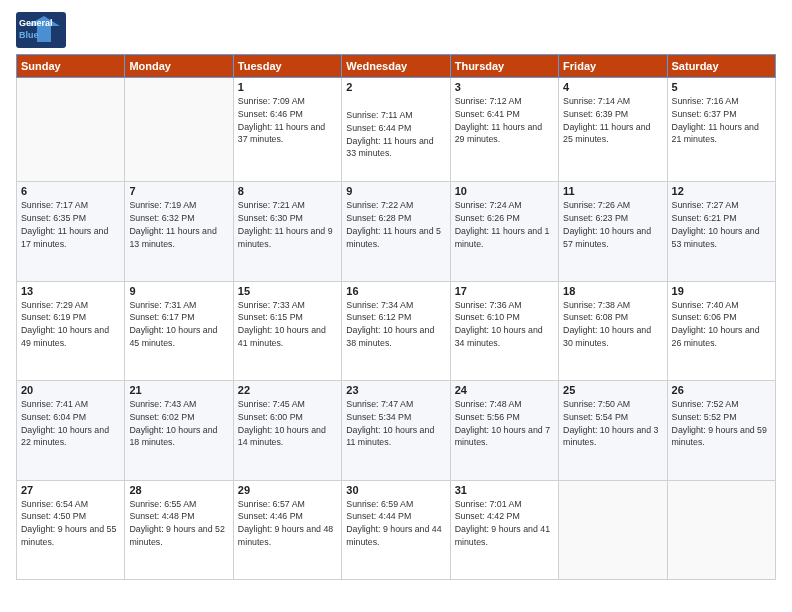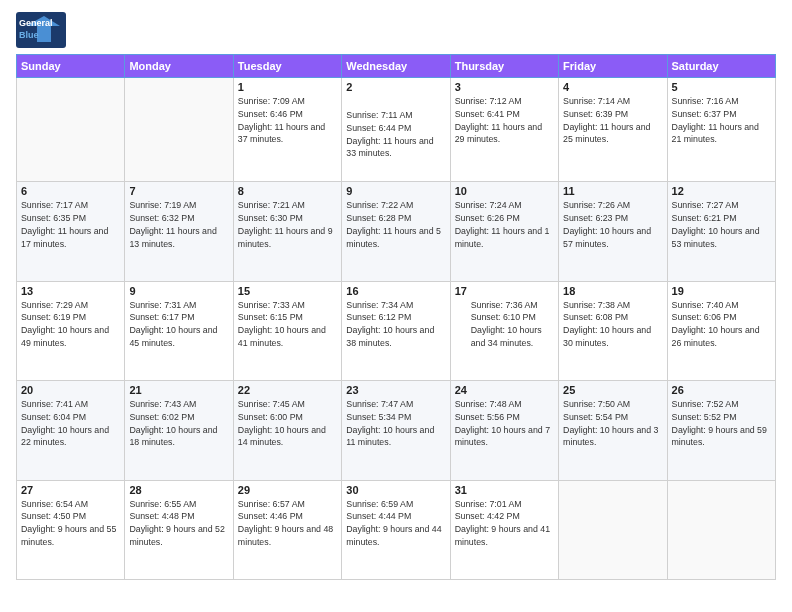--- a/index.html
+++ b/index.html
@@ -43,21 +43,21 @@
       margin-top: 2px;
     }
     .calendar {
       flex: 1;
       border: 1px solid #ccc;
       border-collapse: collapse;
       width: 100%;
       table-layout: fixed;
     }
     .calendar th {
-      background: #8b5cf6;
+      background: #c2410c;
       color: #fff;
       font-size: 11px;
       font-weight: bold;
       padding: 5px 4px;
       text-align: left;
       border: 1px solid #5a9ae0;
     }
     .calendar td {
       border: 1px solid #d0d0d0;
       vertical-align: top;
@@ -220,21 +220,21 @@
 Daylight: 10 hours and 41 minutes.</div>
           </td>
           <td>
             <span class="day-num">16</span>
             <div class="day-info" style="white-space: pre-line;">Sunrise: 7:34 AM
 Sunset: 6:12 PM
 Daylight: 10 hours and 38 minutes.</div>
           </td>
           <td>
             <span class="day-num">17</span>
-            <div class="day-info" style="white-space: pre-line; margin-left: 16px;">Sunrise: 7:36 AM
+            <div class="day-info" style="white-space: pre-line;">Sunrise: 7:36 AM
 Sunset: 6:10 PM
 Daylight: 10 hours and 34 minutes.</div>
           </td>
           <td>
             <span class="day-num">18</span>
             <div class="day-info" style="white-space: pre-line;">Sunrise: 7:38 AM
 Sunset: 6:08 PM
 Daylight: 10 hours and 30 minutes.</div>
           </td>
           <td>

